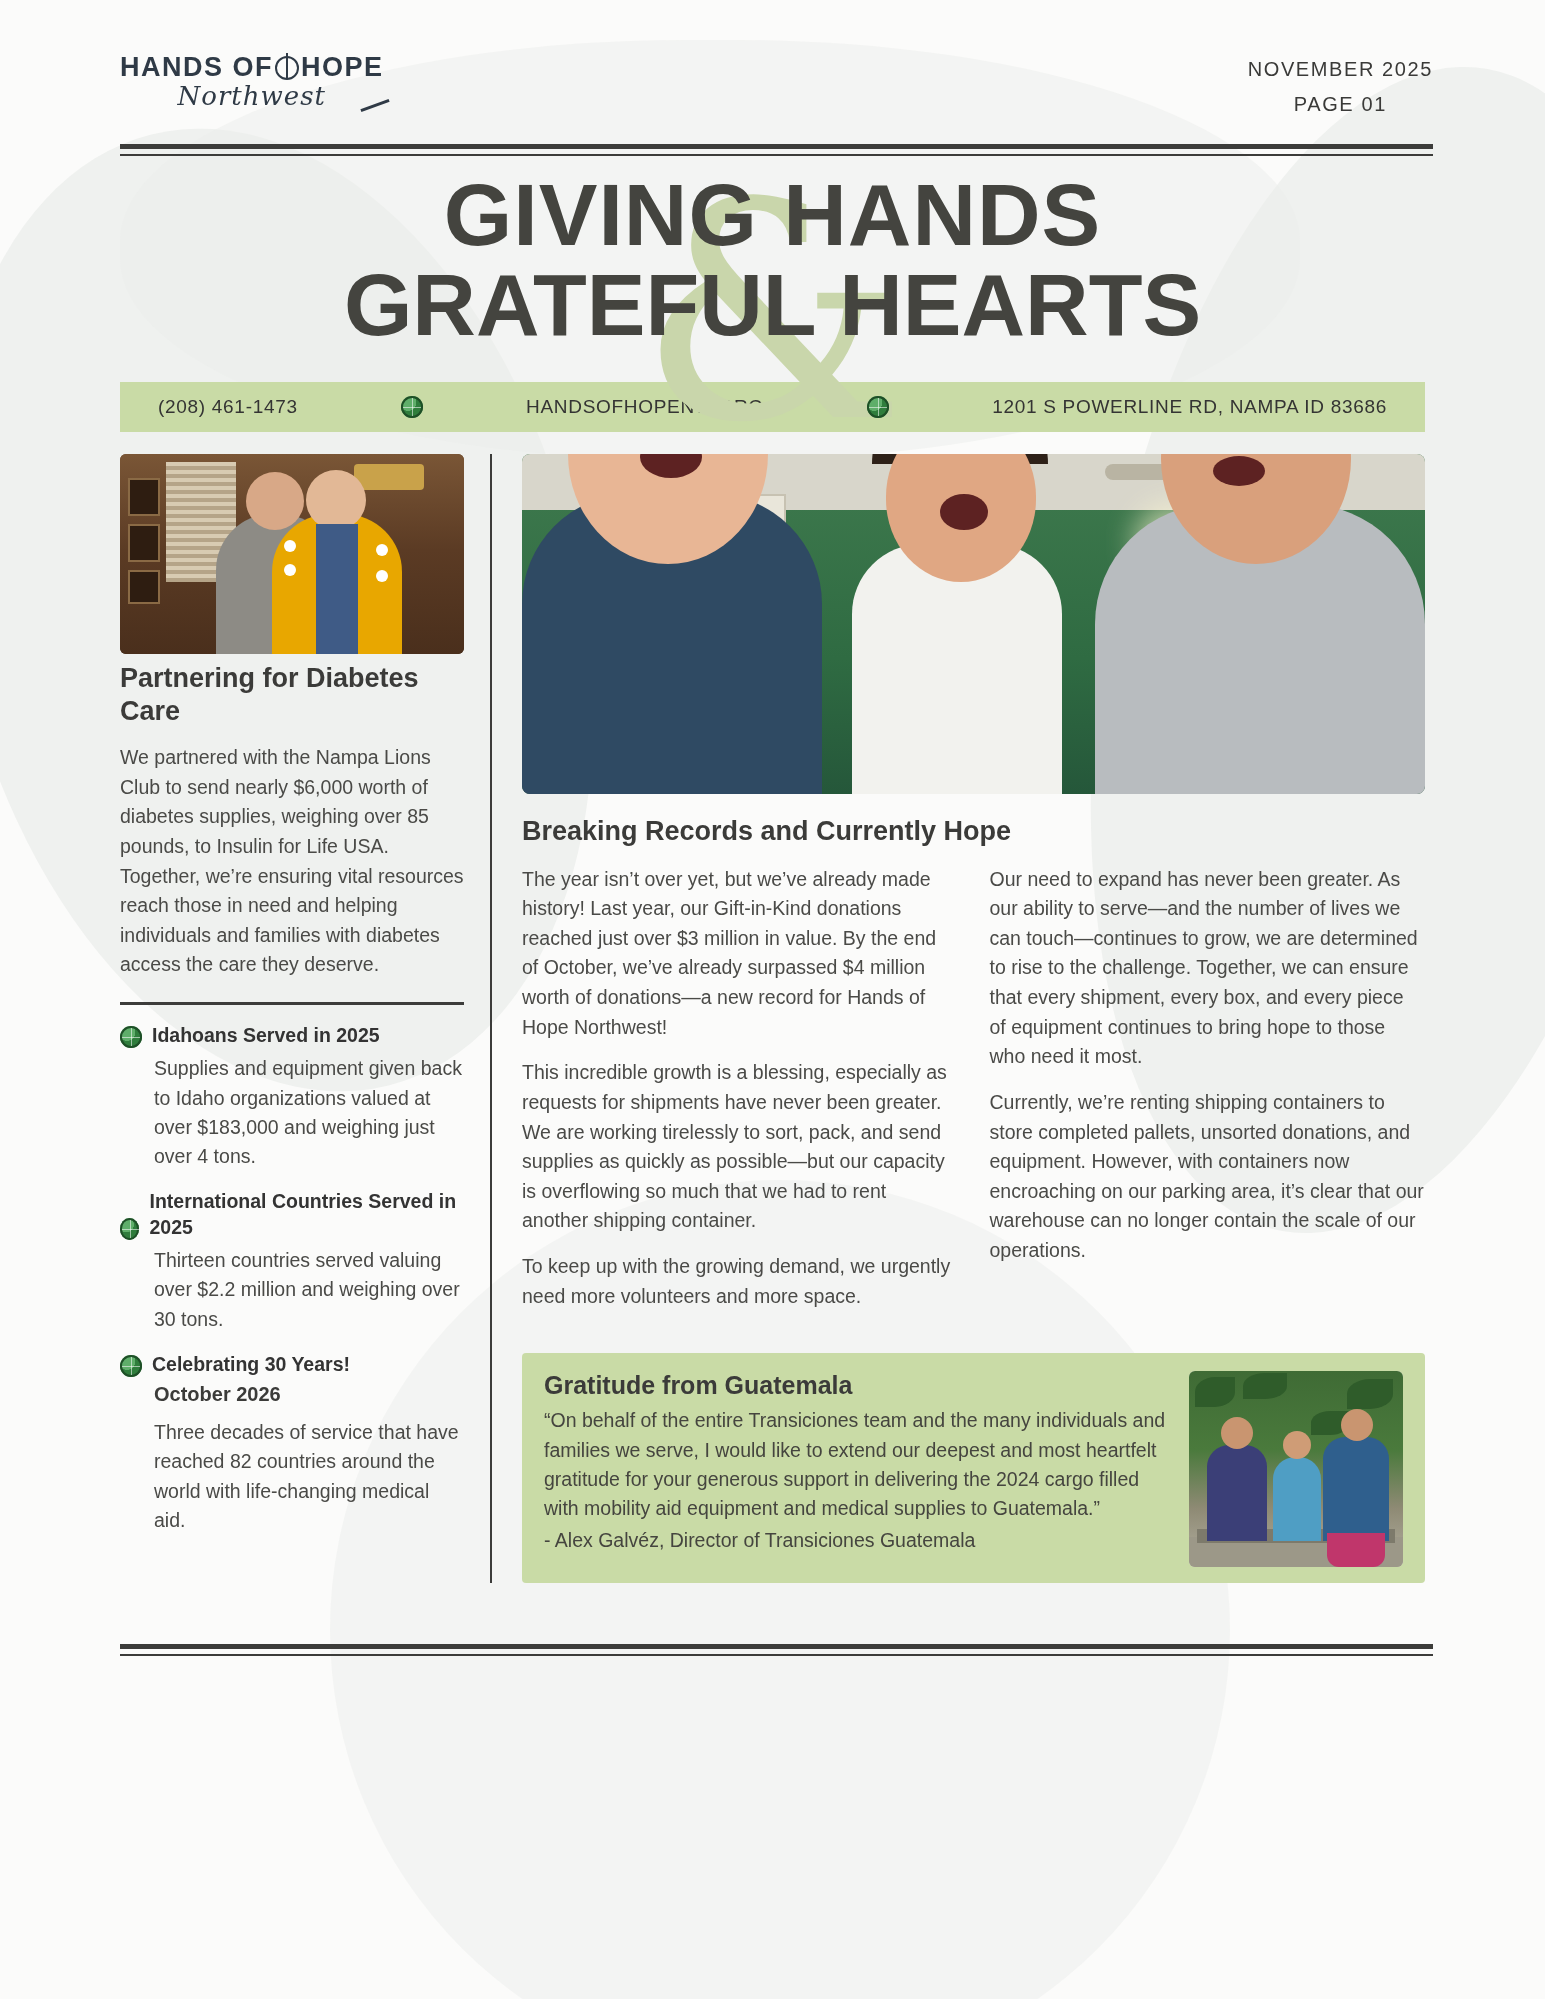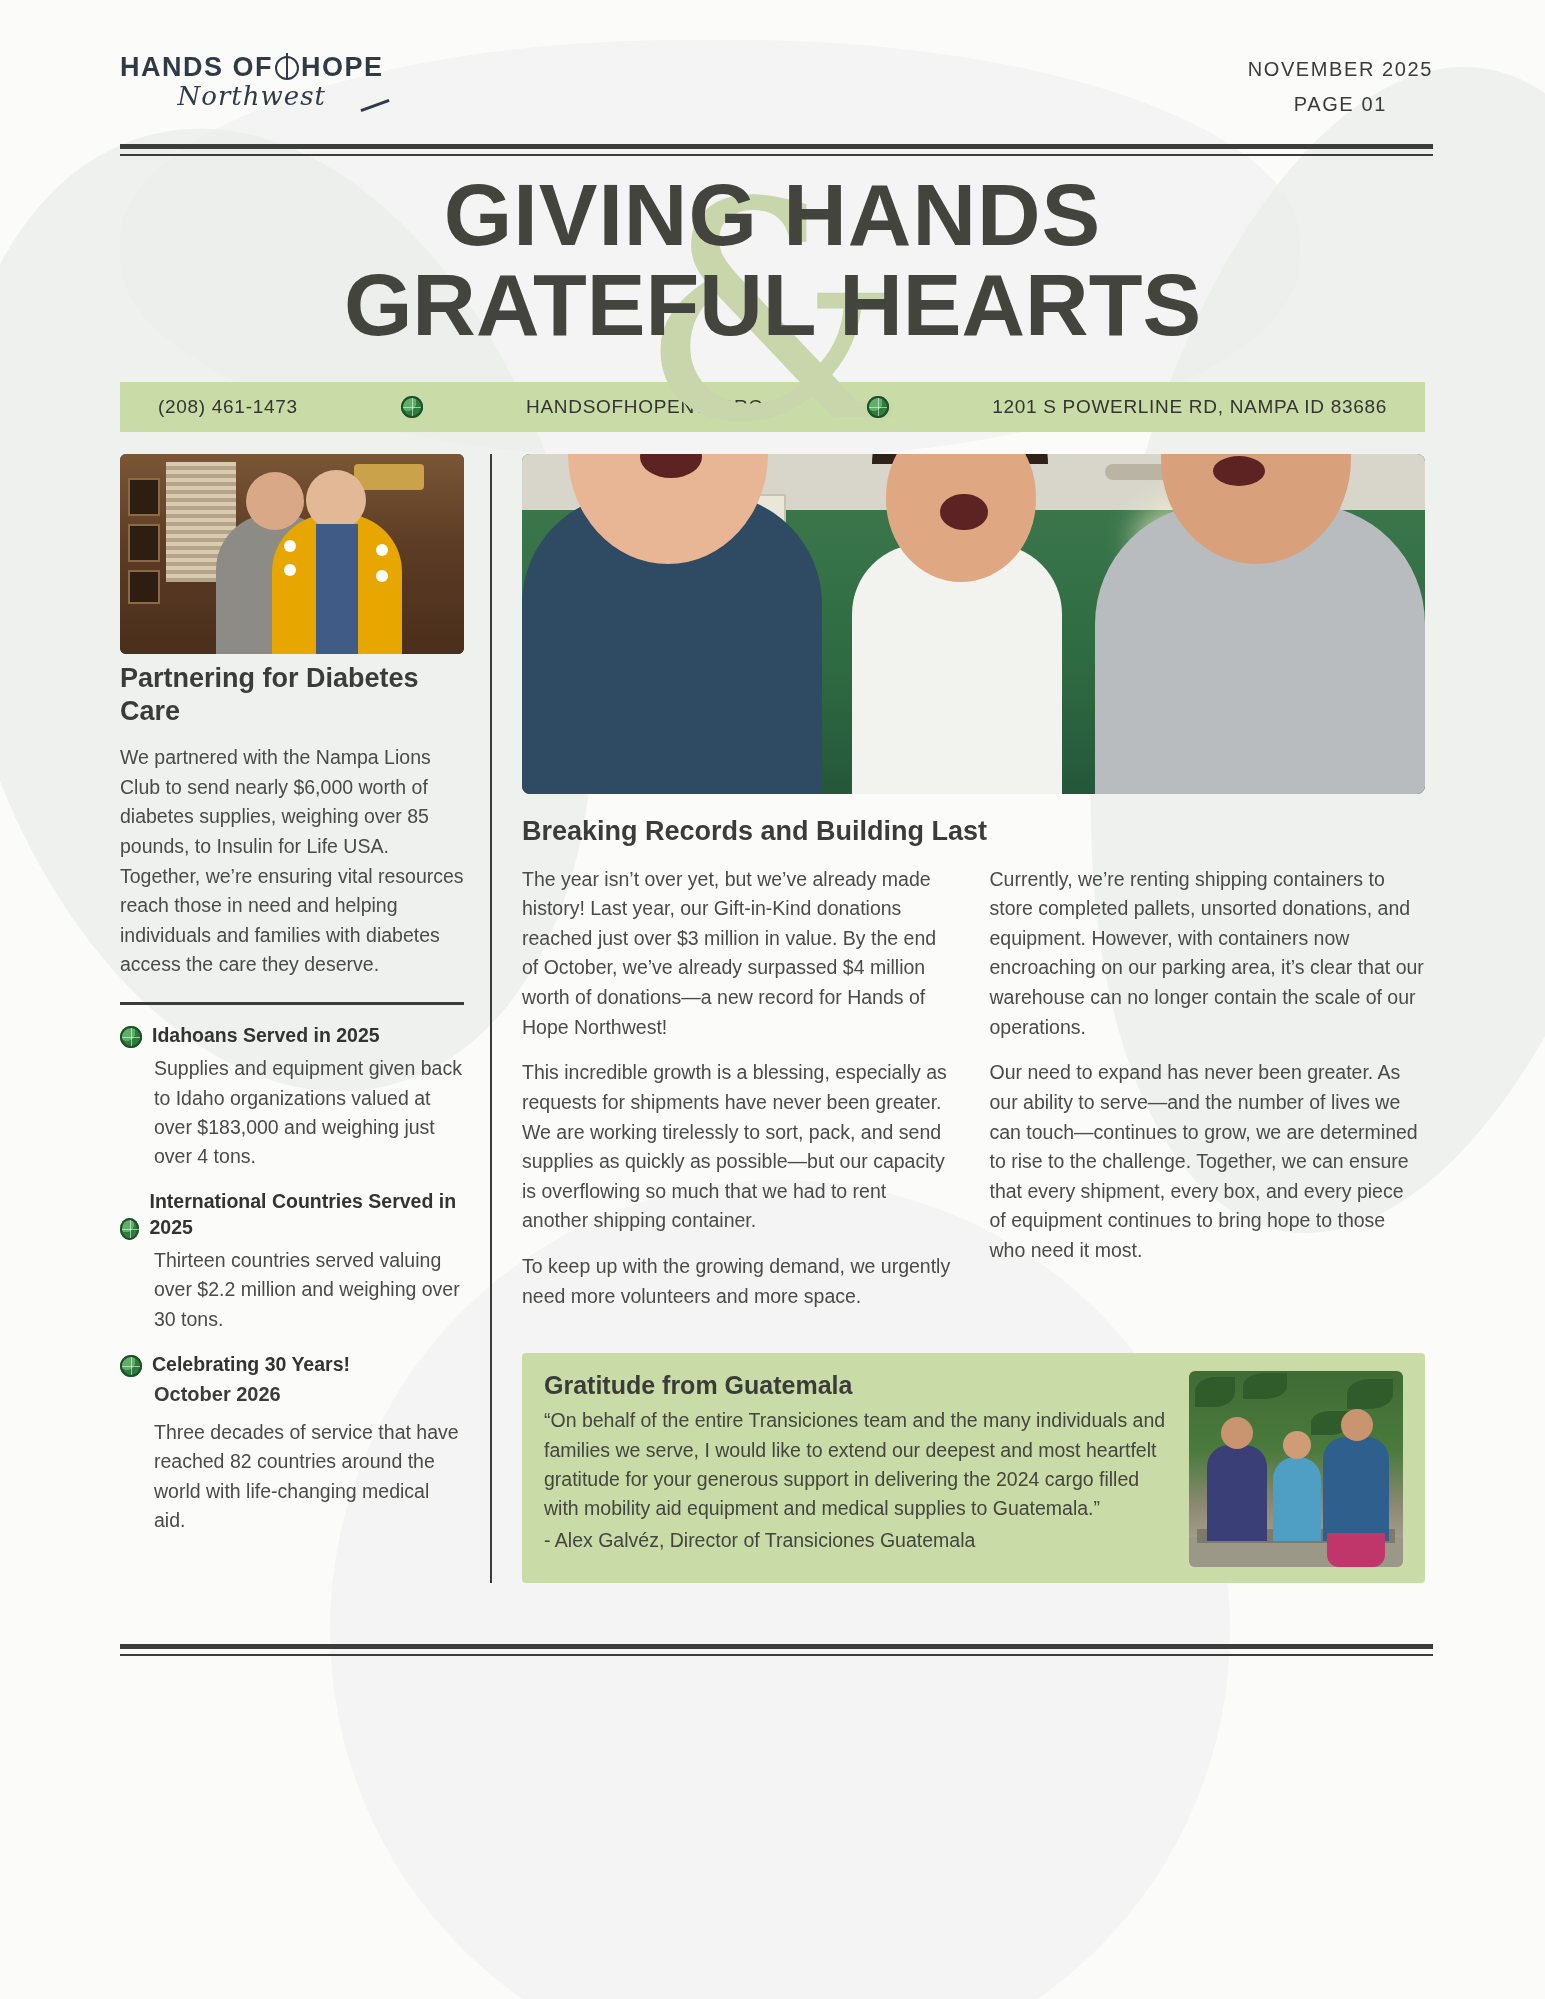--- a/index.html
+++ b/index.html
@@ -478,31 +478,31 @@
             <div class="hair"></div>
             <div class="head"></div>
           <div class="mouth" style="left:88px;top:-50px;width:48px;height:36px;"></div>
           </div>
         <div class="mom">
             <div class="head"></div>
           <div class="mouth" style="left:118px;top:-48px;width:52px;height:30px;"></div>
           </div>
       </div>
 
-      <div class="headline">Breaking Records and Building Last</div>
+      <div class="headline">Breaking Records and Currently Hope</div>
 
       <div class="two-col">
         <div>
           <p class="body-text">The year isn’t over yet, but we’ve already made history! Last year, our Gift-in-Kind donations reached just over $3 million in value. By the end of October, we’ve already surpassed $4 million worth of donations—a new record for Hands of Hope Northwest!</p>
           <p class="body-text">This incredible growth is a blessing, especially as requests for shipments have never been greater. We are working tirelessly to sort, pack, and send supplies as quickly as possible—but our capacity is overflowing so much that we had to rent another shipping container.</p>
           <p class="body-text">To keep up with the growing demand, we urgently need more volunteers and more space.</p>
         </div>
         <div>
+          <p class="body-text">Our need to expand has never been greater. As our ability to serve—and the number of lives we can touch—continues to grow, we are determined to rise to the challenge. Together, we can ensure that every shipment, every box, and every piece of equipment continues to bring hope to those who need it most.</p>
           <p class="body-text">Currently, we’re renting shipping containers to store completed pallets, unsorted donations, and equipment. However, with containers now encroaching on our parking area, it’s clear that our warehouse can no longer contain the scale of our operations.</p>
-          <p class="body-text">Our need to expand has never been greater. As our ability to serve—and the number of lives we can touch—continues to grow, we are determined to rise to the challenge. Together, we can ensure that every shipment, every box, and every piece of equipment continues to bring hope to those who need it most.</p>
         </div>
       </div>
 
       <div class="quote-box">
         <div>
           <div class="quote-title">Gratitude from Guatemala</div>
           <p class="quote-text">“On behalf of the entire Transiciones team and the many individuals and families we serve, I would like to extend our deepest and most heartfelt gratitude for your generous support in delivering the 2024 cargo filled with mobility aid equipment and medical supplies to Guatemala.”</p>
           <p class="quote-attr">- Alex Galvéz, Director of Transiciones Guatemala</p>
         </div>
         <div class="photo photo-guat ph-guat">

